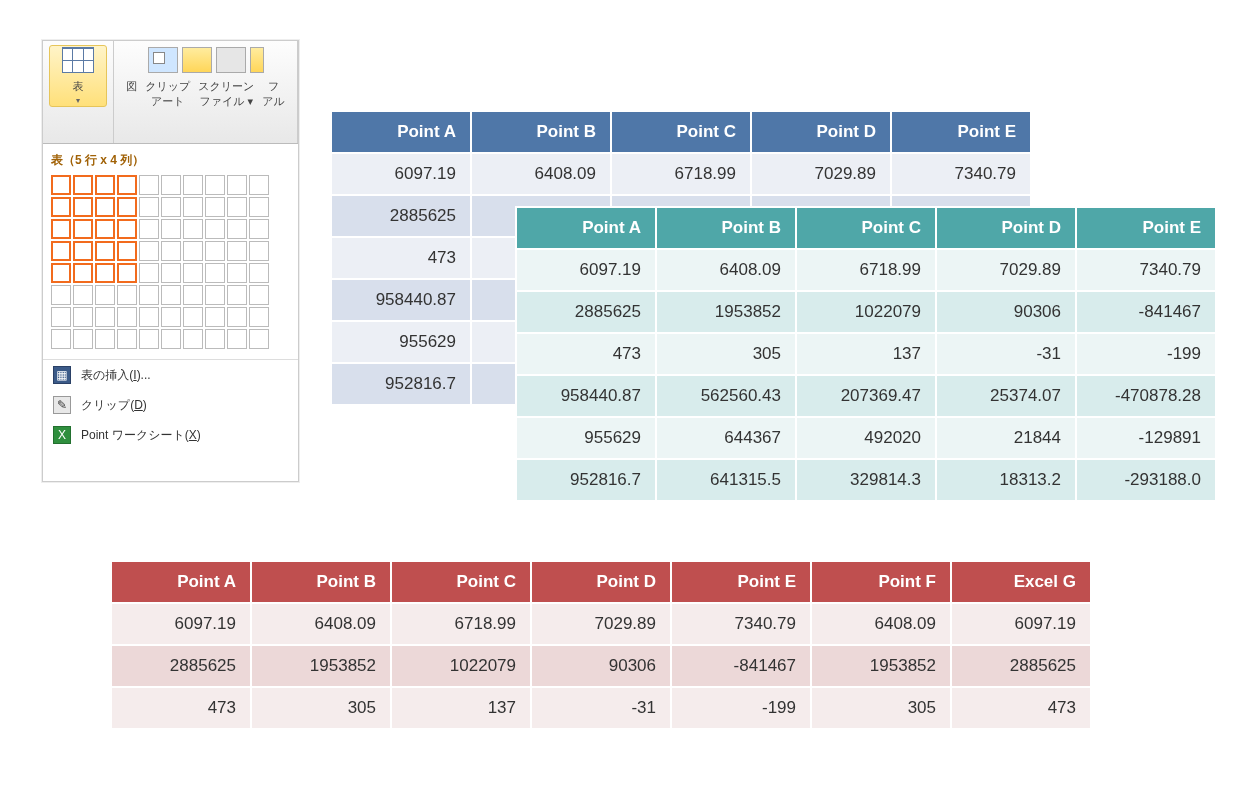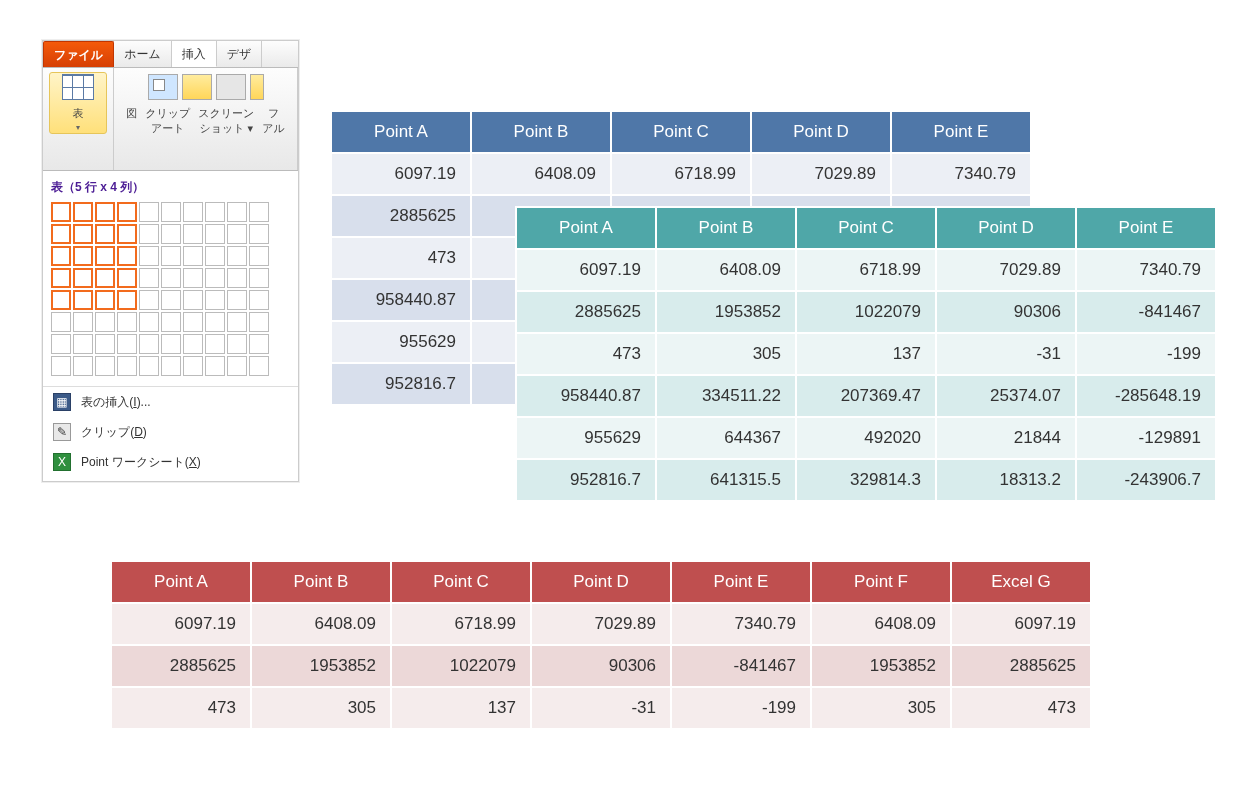--- a/index.html
+++ b/index.html
@@ -19,35 +19,35 @@
   .btn-table .tbl-icon .hd{background:#3b5a88;}
   .btn-table .lbl-sm{font-size:11px;margin-top:6px;}
   .btn-table .drop{font-size:8px;margin-top:2px;color:#666;}
   .thumb{width:28px;height:24px;background:#e6e6e6;border:1px solid #aaa;margin:2px;display:inline-block;}
   .thumb.yel{background:linear-gradient(#ffec9e,#ffd659);}
   .thumb.pic{background:#cfe6ff;position:relative;}
   .thumb.pic:after{content:"";position:absolute;left:4px;top:4px;width:10px;height:10px;background:#fff;border:1px solid #888;}
   .grp-label{font-size:11px;text-align:center;}
 
   .tbl-picker{padding:6px 8px;background:#fff;}
-  .tbl-picker-title{font-size:12px;font-weight:bold;margin:2px 0 6px;color:#4c1d95;}
+  .tbl-picker-title{font-size:12px;font-weight:bold;margin:2px 0 6px;color:#a16207;}
   .grid10{display:grid;grid-template-columns:repeat(10,20px);grid-auto-rows:20px;gap:2px;}
   .cell{border:1px solid #bbb;background:#fff;}
   .cell.sel{border:2px solid #f26b1d;background:#fff;}
   .menu-item{display:flex;align-items:center;gap:10px;font-size:12px;padding:6px 10px;}
   .menu-item .mi-icon{width:16px;height:16px;display:flex;align-items:center;justify-content:center;font-size:12px;}
   .mi-icon.ins{background:#3b5a88;color:#fff;border:1px solid #2a4066;}
   .mi-icon.draw{border:1px solid #999;background:#e8e8e8;}
   .mi-icon.excel{background:#2f8f3e;color:#fff;border:1px solid #22702f;}
   .underline{text-decoration:underline;}
 
   
   table.data{border-collapse:collapse;font-family:"Meiryo","Segoe UI",sans-serif;}
   table.data td,table.data th{padding:10px 14px;text-align:right;font-size:17px;border:2px solid #fff;min-width:110px;}
-  table.data th{text-align:center;color:#fff;font-weight:normal;}
+  table.data th{text-align:right;color:#fff;font-weight:bold;}
 
   
   .t-blue th{background:#4f77a8;}
   .t-blue tr:nth-child(even) td{background:#d8dfec;}
   .t-blue tr:nth-child(odd) td{background:#eceff5;}
 
   
   .t-teal th{background:#4fa7a8;}
   .t-teal tr:nth-child(even) td{background:#d8ecec;}
   .t-teal tr:nth-child(odd) td{background:#ecf5f5;}
@@ -60,26 +60,20 @@
   .wrap-blue{position:absolute;left:330px;top:110px;}
   .wrap-teal{position:absolute;left:515px;top:206px;}
   .wrap-red {position:absolute;left:110px;top:560px;}
 </style>
 </head>
 <body>
 
 <div class="stage">
 
   <div class="rbn">
-    <div class="rbn-tabs">
-      <div class="rbn-tab file">ファイル</div>
-      <div class="rbn-tab">ホーム</div>
-      <div class="rbn-tab active">挿入</div>
-      <div class="rbn-tab">デザ</div>
-    </div>
 
     <div class="rbn-body">
       <div class="rbn-group">
         <div class="btn-table">
           <div class="tbl-icon">
             <span class="hd"></span>
               <span class="hd"></span>
               <span class="hd"></span>
             <span></span>
               <span></span>
@@ -97,21 +91,21 @@
           <span class="thumb pic"></span>
           <span class="thumb yel"></span>
           <span class="thumb"></span>
           <span class="thumb yel" style="width:12px;"></span>
         </div>
         <div style="display:flex;gap:8px;margin-top:4px;">
           <div class="grp-label">図</div>
           <div class="grp-label" style="white-space:pre-line">クリップ
 アート</div>
           <div class="grp-label" style="white-space:pre-line">スクリーン
-ショット ▾</div>
+ファイル ▾</div>
           <div class="grp-label" style="white-space:pre-line">フ
 アル</div>
         </div>
       </div>
     </div>
 
     <div class="tbl-picker">
       <div class="tbl-picker-title">表（5 行 x 4 列）</div>
       <div class="grid10" id="picker-grid">
           <div class="cell sel"></div>
@@ -305,38 +299,38 @@
           </tr>
           <tr>
             <td>473</td>
             <td>305</td>
             <td>137</td>
             <td>-31</td>
             <td>-199</td>
           </tr>
           <tr>
             <td>958440.87</td>
-            <td>334511.22</td>
+            <td>562560.43</td>
             <td>207369.47</td>
             <td>25374.07</td>
-            <td>-285648.19</td>
+            <td>-470878.28</td>
           </tr>
           <tr>
             <td>955629</td>
             <td>644367</td>
             <td>492020</td>
             <td>21844</td>
             <td>-129891</td>
           </tr>
           <tr>
             <td>952816.7</td>
             <td>641315.5</td>
             <td>329814.3</td>
             <td>18313.2</td>
-            <td>-243906.7</td>
+            <td>-293188.0</td>
           </tr>
         </tbody>
       </table>
   </div>
 
   <div class="wrap-red">
     <table class="data t-red" id="tbl-red">
         <thead>
           <tr>
             <th>Point A</th>

